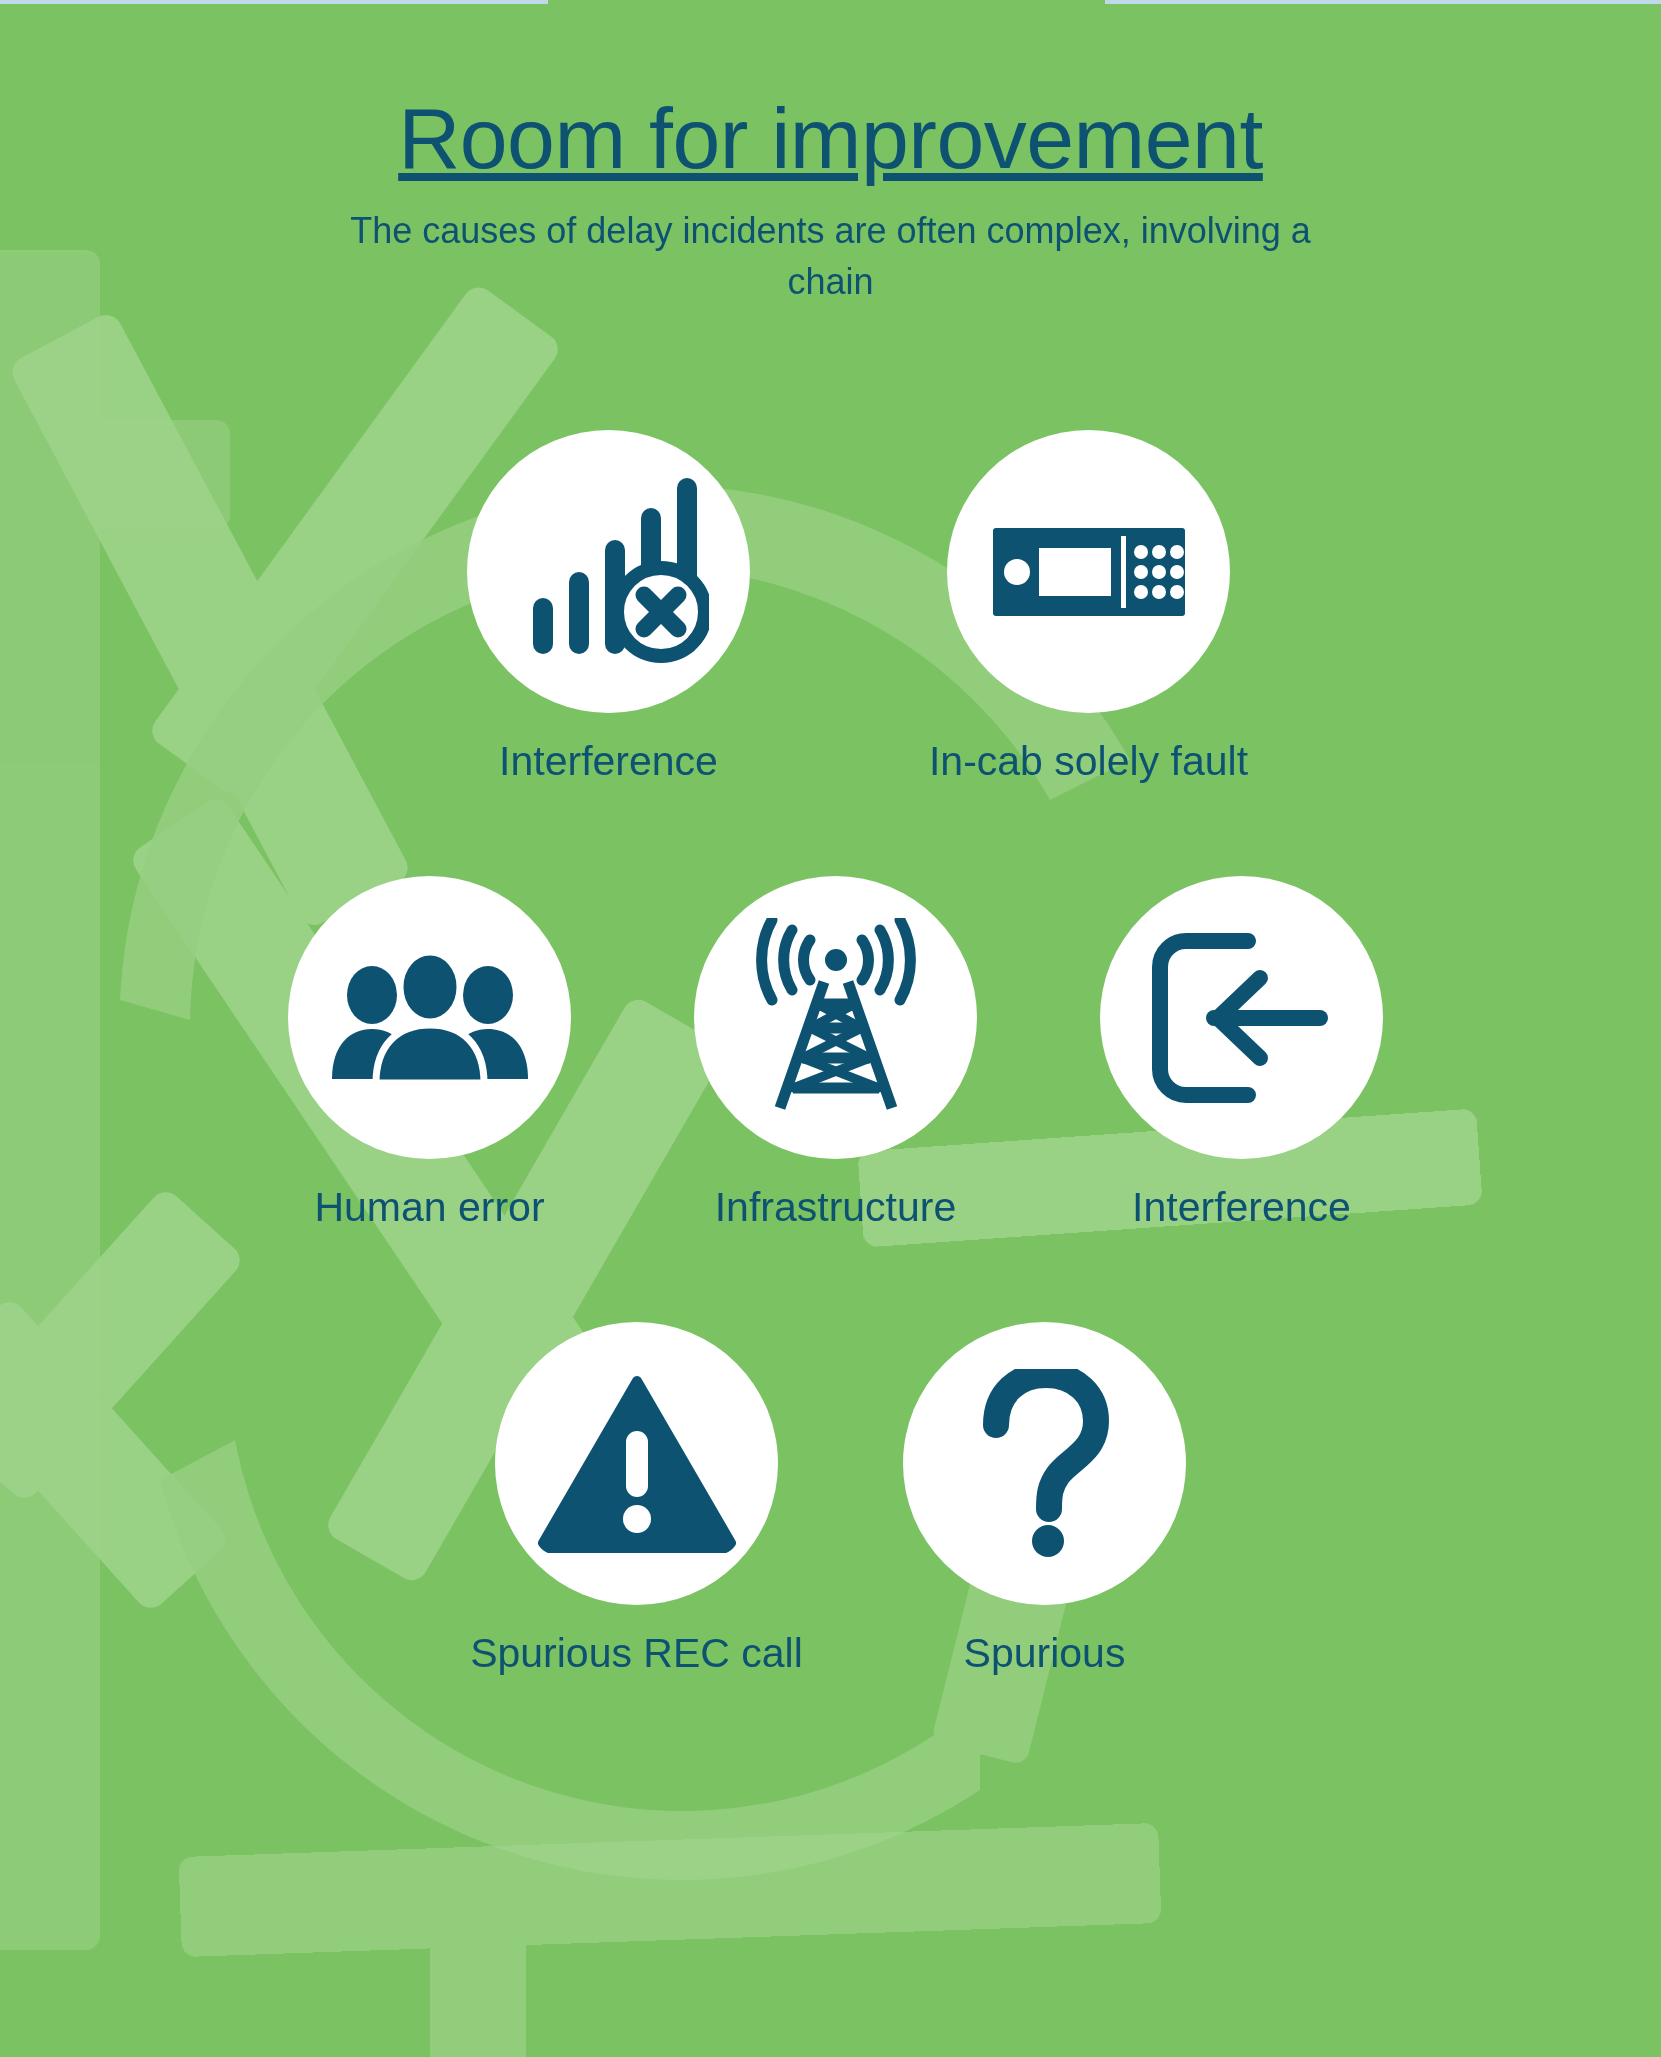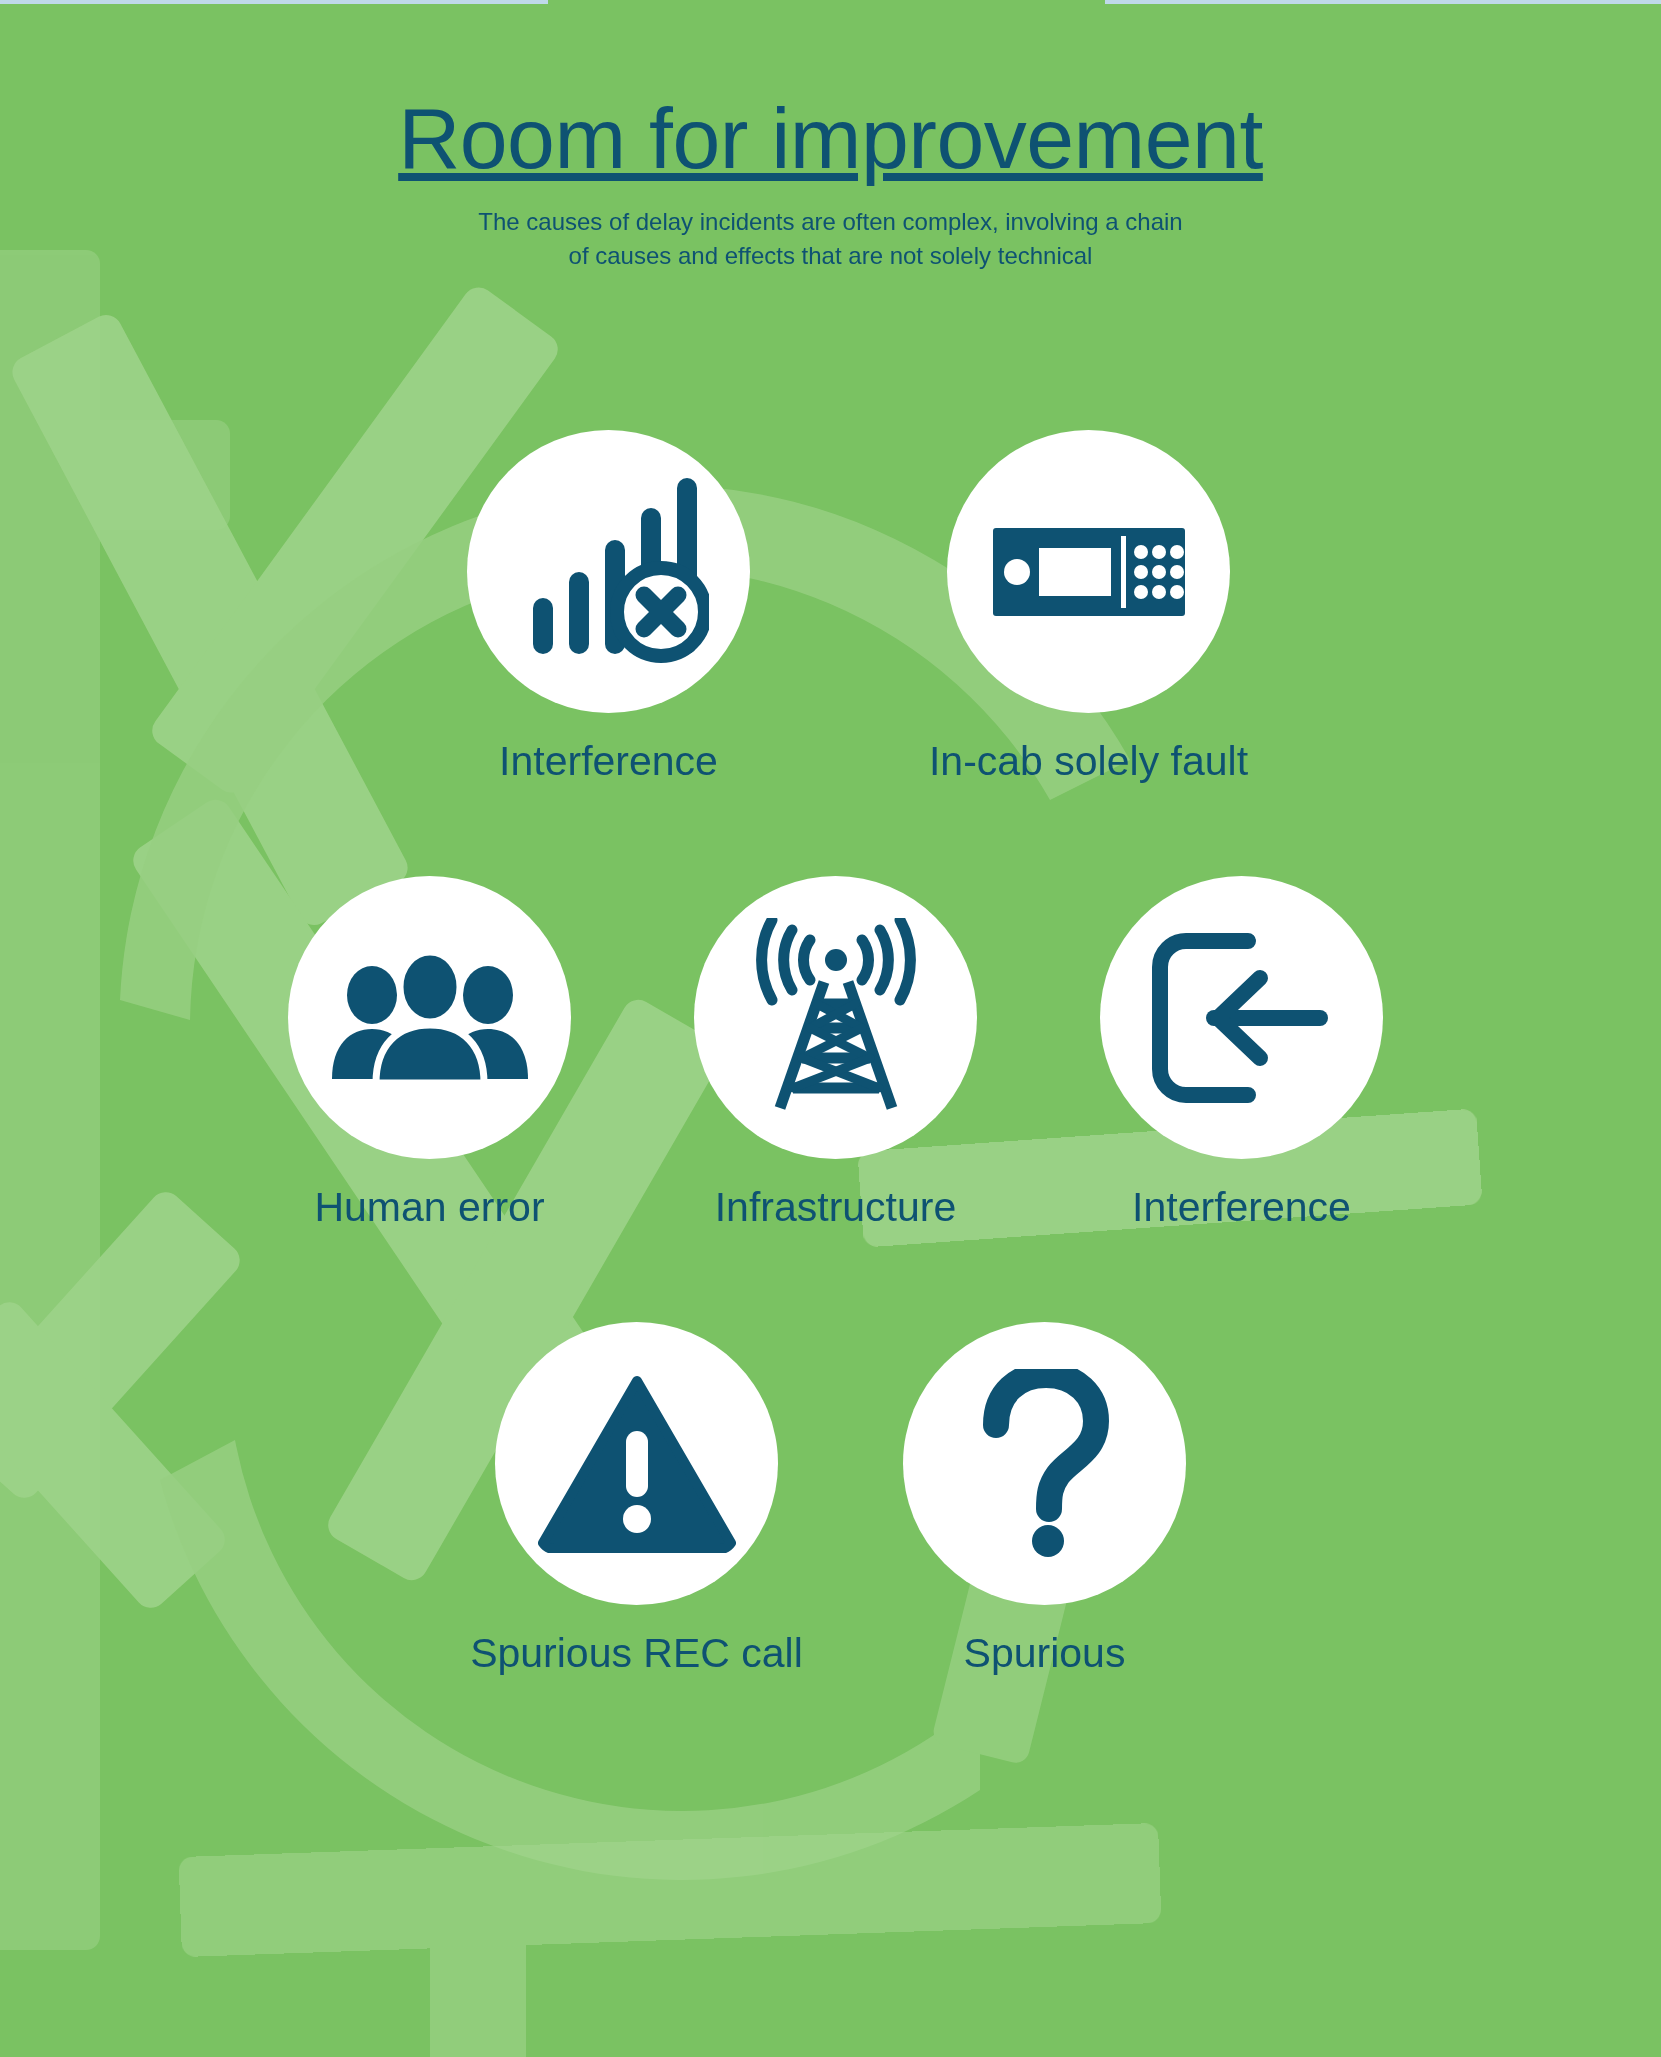--- a/index.html
+++ b/index.html
@@ -30,21 +30,21 @@
     font-size:86px;
     line-height:1.0;
     font-weight:400;
     letter-spacing:-0.5px;
     font-family:"Liberation Sans", sans-serif;
     margin:0;
     text-decoration:underline;
   }
   .subtitle{
     color:#0e5272;
-    font-size:24px;
+    font-size:36px;
     line-height:1.42;
     margin:24px auto 0 auto;
     width:1000px;
     font-weight:400;
   }
 
   
   .rows{position:absolute;top:430px;left:0;width:1661px;}
   .row{display:flex;justify-content:center;align-items:flex-end;}
   .row-1{gap:130px;margin-left:36px;}
@@ -109,21 +109,20 @@
     <g fill="#a5d891" opacity="0.55">
       <rect x="180" y="1840" width="980" height="100" rx="14" transform="rotate(-2 670 1890)"></rect>
       <rect x="430" y="1920" width="96" height="160" rx="14"></rect>
     </g>
   </svg>
 
   <div class="header">
     <h1 class="title">Room for improvement</h1>
     <div class="subtitle">
       <div>The causes of delay incidents are often complex, involving a chain</div>
-      <div>of causes and effects that are not solely technical</div>
     </div>
   </div>
 
   <div class="rows">
 
     <div class="row row-1">
 
       <div class="badge">
         <div class="disc">
           <svg width="200" height="200" viewBox="0 0 200 200">

